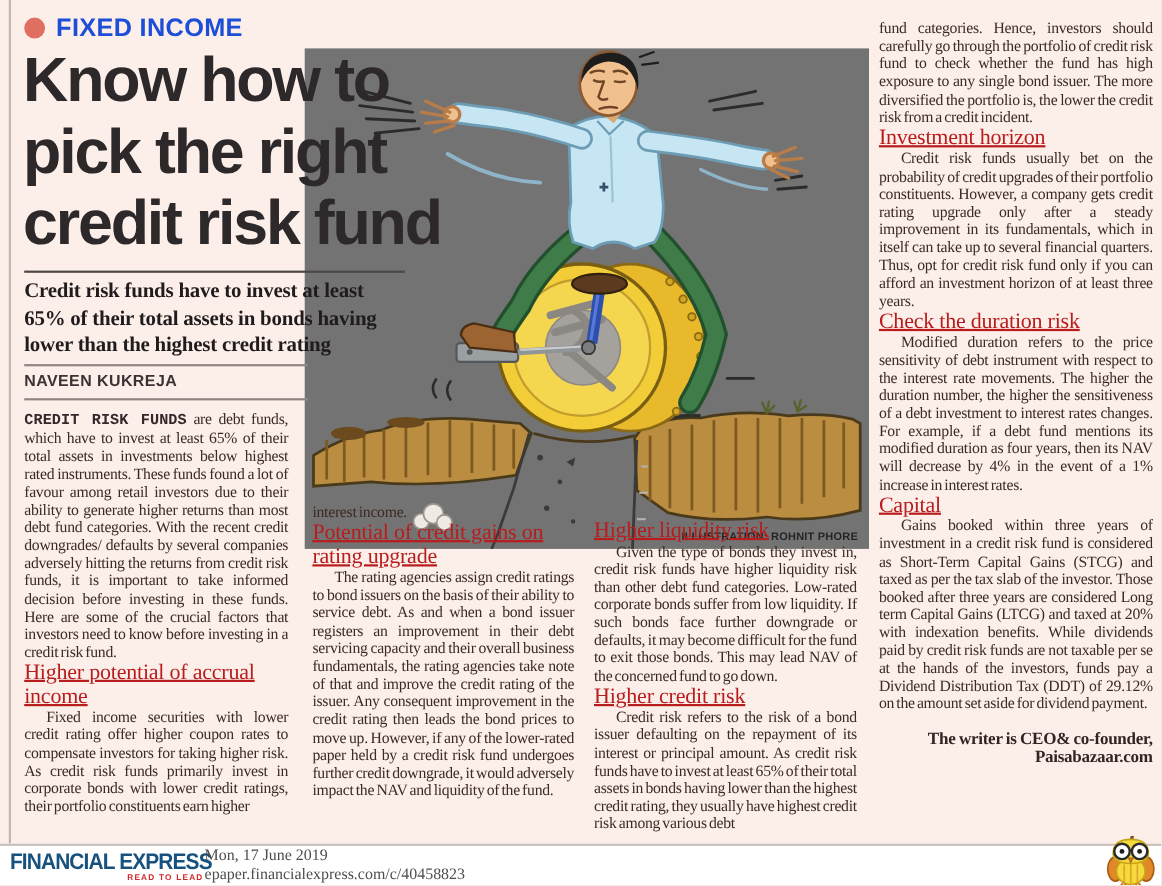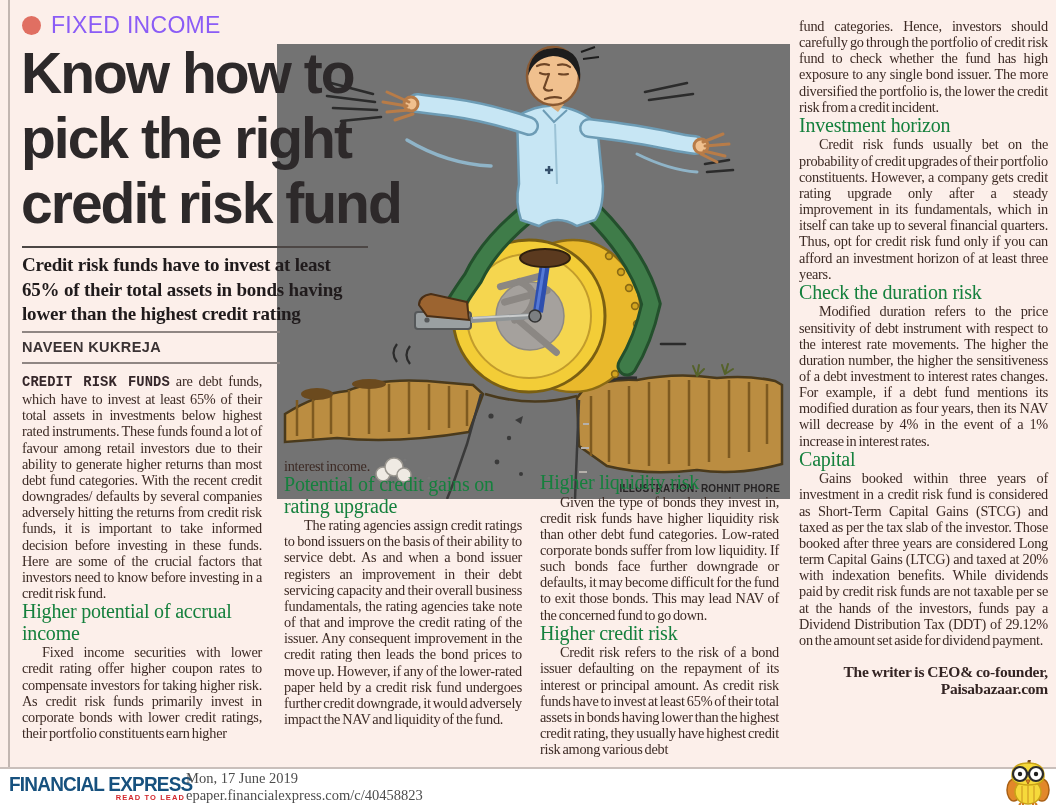--- a/index.html
+++ b/index.html
@@ -5,37 +5,37 @@
   html,body{margin:0;padding:0;background:#e9e4e0;}
   .page{position:relative;width:1056px;height:805px;background:#fcefea;overflow:hidden;
         font-family:"Liberation Serif",serif;-webkit-font-smoothing:antialiased;}
   .abs{position:absolute;}
   .left-edge{left:8px;top:0;width:2px;height:767px;background:#c2b6b1;}
   .illo-box{left:277px;top:0;width:513px;height:455px;background:#737373;z-index:1;margin-top:44px;}
   .illo-caption{position:absolute;right:10px;bottom:5px;font-family:"Liberation Sans",sans-serif;
         font-weight:700;font-size:10px;color:#262324;letter-spacing:.2px;}
   .kicker{left:22px;top:12px;display:flex;align-items:center;gap:10px;z-index:3;}
   .kicker-dot{width:19px;height:19px;border-radius:50%;background:#e06f62;}
-  .kicker-label{font-family:"Liberation Sans",sans-serif;font-weight:400;font-size:23px;
-        color:#8b5cf6;letter-spacing:.3px;}
+  .kicker-label{font-family:"Liberation Sans",sans-serif;font-weight:700;font-size:23px;
+        color:#1d4ed8;letter-spacing:.3px;}
   .headline{left:21px;top:41px;width:390px;z-index:3;font-family:"Liberation Sans",sans-serif;
         font-weight:700;font-size:57px;line-height:65px;letter-spacing:-2px;color:#2d292a;}
   .rule-a{left:22px;top:246px;width:346px;height:2px;background:#4c4644;z-index:3;}
   .subhead{left:22px;top:253px;width:350px;z-index:3;font-weight:700;font-size:19px;
         line-height:24.5px;color:#201b1c;letter-spacing:-.2px;}
   .rule-b{left:22px;top:331px;width:258px;height:2px;background:#8f8683;z-index:3;}
   .byline{left:22px;top:339px;font-family:"Liberation Sans",sans-serif;font-weight:700;
         font-size:14.5px;color:#3a3233;letter-spacing:.4px;z-index:3;}
   .rule-c{left:22px;top:362px;width:258px;height:2px;background:#8f8683;z-index:3;}
   .col{z-index:2;color:#3c2a24;font-size:14.3px;line-height:16.15px;text-align:justify;
         word-spacing:-1.3px;letter-spacing:-.25px;}
   .col p{margin:0;}
   .col .ind{text-indent:20px;}
-  .sec{font-size:20px;line-height:21.5px;color:#15803d;text-align:left;word-spacing:0;
-        letter-spacing:-.2px;margin:11px 0 5px 0;font-weight:400;}
+  .sec{font-size:20px;line-height:21.5px;color:#b91c1c;text-align:left;word-spacing:0;
+        letter-spacing:-.2px;margin:11px 0 5px 0;font-weight:400;text-decoration:underline;}
   .sec.first{margin-top:16px;}
   .lead-in{font-family:Liberation Mono, monospace;font-weight:700;font-size:13.8px;
         letter-spacing:.1px;color:#35272a;}
   .col1{left:22px;top:373px;width:240px;}
   .col2{left:284px;top:458px;width:238px;}
   .col3{left:540px;top:456px;width:239px;}
   .col4{left:799px;top:18px;width:249px;}
   .credit{margin-top:15px;text-align:right;font-weight:700;font-size:15.5px;
         line-height:17.5px;color:#332423;word-spacing:-.5px;}
   .footer-band{left:0;top:767px;width:1056px;height:38px;background:#ffffff;border-top:2px solid #c9bfbb;z-index:4;}

